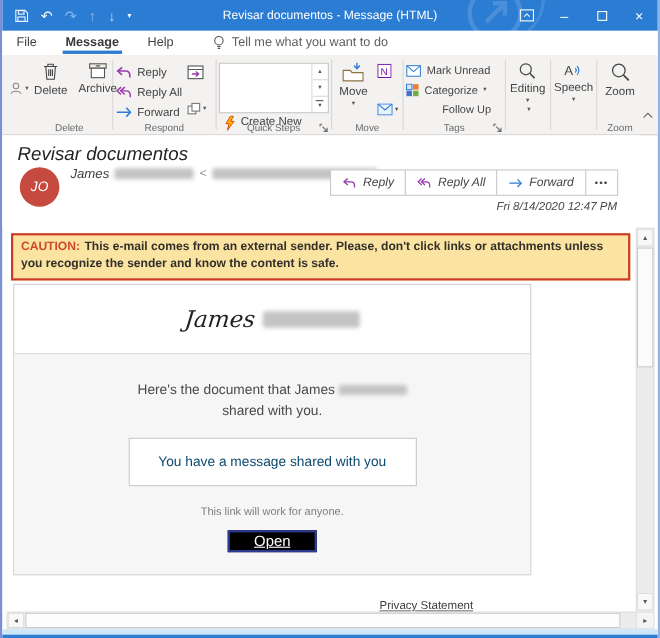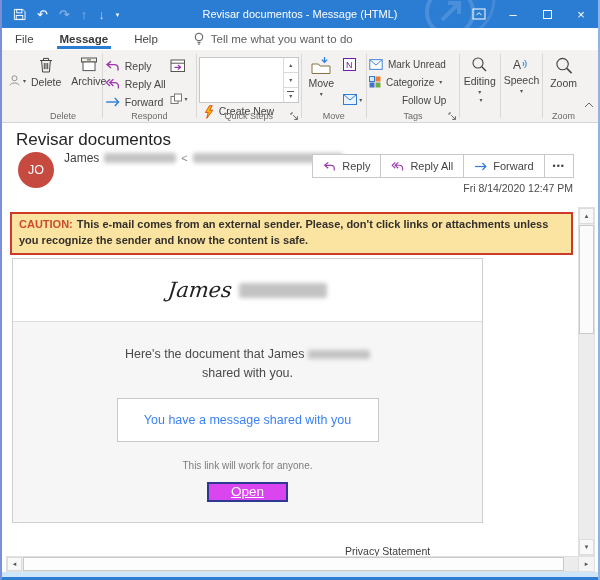--- a/index.html
+++ b/index.html
@@ -41,44 +41,44 @@
   .qsbox { margin-top:2px; width:100px; height:46px; border:1px solid #c6c6c6; background:#fff; display:flex; }
   .qsmain { flex:1; padding:4px 3px; display:flex; align-items:flex-start; gap:4px; font-size:10.5px; color:#444;margin-top:43px; }
   .qsspin { width:15px; border-left:1px solid #d9d9d9; display:flex; flex-direction:column; }
   .qsspin > div { flex:1; display:flex; align-items:center; justify-content:center; border-bottom:1px solid #d9d9d9; }
   .qsspin > div:last-child { border-bottom:none; flex-direction:column; }
   .bar { width:7px; height:1px; background:#555; margin-bottom:1px; }
   .sidecol { display:flex; flex-direction:column; justify-content:space-between; height:50px; padding:3px 2px 0 4px; }
   .ico-row { display:flex; align-items:center; gap:2px; }
   .collapse { align-self:flex-end; margin:0 4px 14px 2px; }
   
-  .msghdr { position:absolute; left:0; right:4px; top:123px; height:84px; background:#fff; }
+  .msghdr { position:absolute; left:0; right:16px; top:123px; height:84px; background:#fff;font-style:italic; }
   .subject { position:absolute; left:14px; top:7px; font-size:17px; color:#242424; }
   .avatar { position:absolute; left:16px; top:29px; width:36px; height:36px; border-radius:50%; background:#c64a3f; color:#fff; font-size:12.5px; display:flex; align-items:center; justify-content:center; }
   .sender-line { position:absolute; left:62px; top:28px; display:flex; align-items:center; gap:5px; font-size:12px; color:#3d3d3d; }
   .bracket { color:#8b8b8b; font-size:11px; }
   .redact { display:inline-block; background:#c3c3c3; border-radius:2px; filter:blur(2px); }
   .to-line { position:absolute; left:62px; top:46px; font-size:11px; color:#5f5f5f; display:flex; gap:9px; }
   .hdr-actions { position:absolute; right:20px; top:31px; display:flex; }
   .abtn { display:flex; align-items:center; gap:6px; border:1px solid #c8c8c8; background:#fff; height:24px; padding:0 10px; font-size:11px; color:#444; margin-left:-1px; }
   .sent-date { position:absolute; right:21px; top:59px; font-size:10.5px; color:#4a4a4a; }
   
   .caution { position:absolute; left:8px; top:212px; width:563px; background:#fbe4a2; border:2px solid #cd3a2a; padding:3px 7px 4px; font-size:11px; font-weight:bold; color:#33302b; line-height:1.45; }
   .caution .pfx { color:#cd4a2a; margin-right:4px; }
   
   .mailbody { position:absolute; left:10px; top:258px; width:471px; height:265px; border:1px solid #cfcfcf; background:#fff; }
   .headband { height:62px; display:flex; align-items:center; justify-content:center; gap:7px; }
   .script-name { font-family:"DejaVu Serif",serif; font-style:italic; font-size:21px; color:#222; transform:skewX(-6deg); }
   .head-bold { font-weight:bold; font-size:18.5px; color:#2e2e2e; letter-spacing:.2px; }
   .grayband { height:201px; background:#f6f6f6; border-top:1px solid #dedede; text-align:center; padding-top:23px; }
   .intro { font-size:12.5px; color:#4a4a4a; line-height:1.55; }
   .intro .redact { vertical-align:middle; }
-  .notice-box { width:262px; margin:14px auto 0; border:1px solid #c9c9c9; background:#fff; padding:14px 6px; font-size:12.5px; color:#3b82f6; }
+  .notice-box { width:262px; margin:14px auto 0; border:1px solid #c9c9c9; background:#fff; padding:14px 6px; font-size:12.5px; color:#0c4a6e; }
   .link-note { margin-top:18px; font-size:10px; color:#7d7d7d; }
-  .open-btn { display:inline-block; margin-top:11px; background:#d946ef; border:2px solid #2c3a91; color:#fff; text-decoration:underline; font-size:13.5px; padding:0 22px 1px; }
+  .open-btn { display:inline-block; margin-top:11px; background:#000000; border:2px solid #2c3a91; color:#fff; text-decoration:underline; font-size:13.5px; padding:0 22px 1px; }
   .privacy { position:absolute; left:343px; top:545px; font-size:10.5px; color:#3d3d3d; text-decoration:underline; }
   
   .vscroll { position:absolute; right:3px; top:207px; width:17px; height:349px; background:#ececec; border:1px solid #e0e0e0; }
   .sbtn { position:absolute; left:0; width:15px; height:16px; background:#f8f8f8; border:1px solid #dcdcdc; color:#555; font-size:7px; display:flex; align-items:center; justify-content:center; }
   .vthumb { position:absolute; left:0; top:17px; width:15px; height:109px; background:#fbfbfb; border:1px solid #c9c9c9; }
   .hscroll { position:absolute; left:4px; top:556px; width:575px; height:16px; background:#ececec; border:1px solid #e0e0e0; }
   .hthumb { position:absolute; left:16px; top:0; height:14px; width:541px; background:#fdfdfd; border:1px solid #c9c9c9; }
   .corner { position:absolute; right:3px; top:556px; width:17px; height:16px; background:#f4f4f4; border:1px solid #e0e0e0; color:#555; font-size:7px; display:flex; align-items:center; justify-content:center; }
   .bottomstrip { position:absolute; left:0; right:0; top:572px; height:8px; background:#cfe6f8; border-bottom:3px solid #2e7dd2; }
   svg { display:block; }

